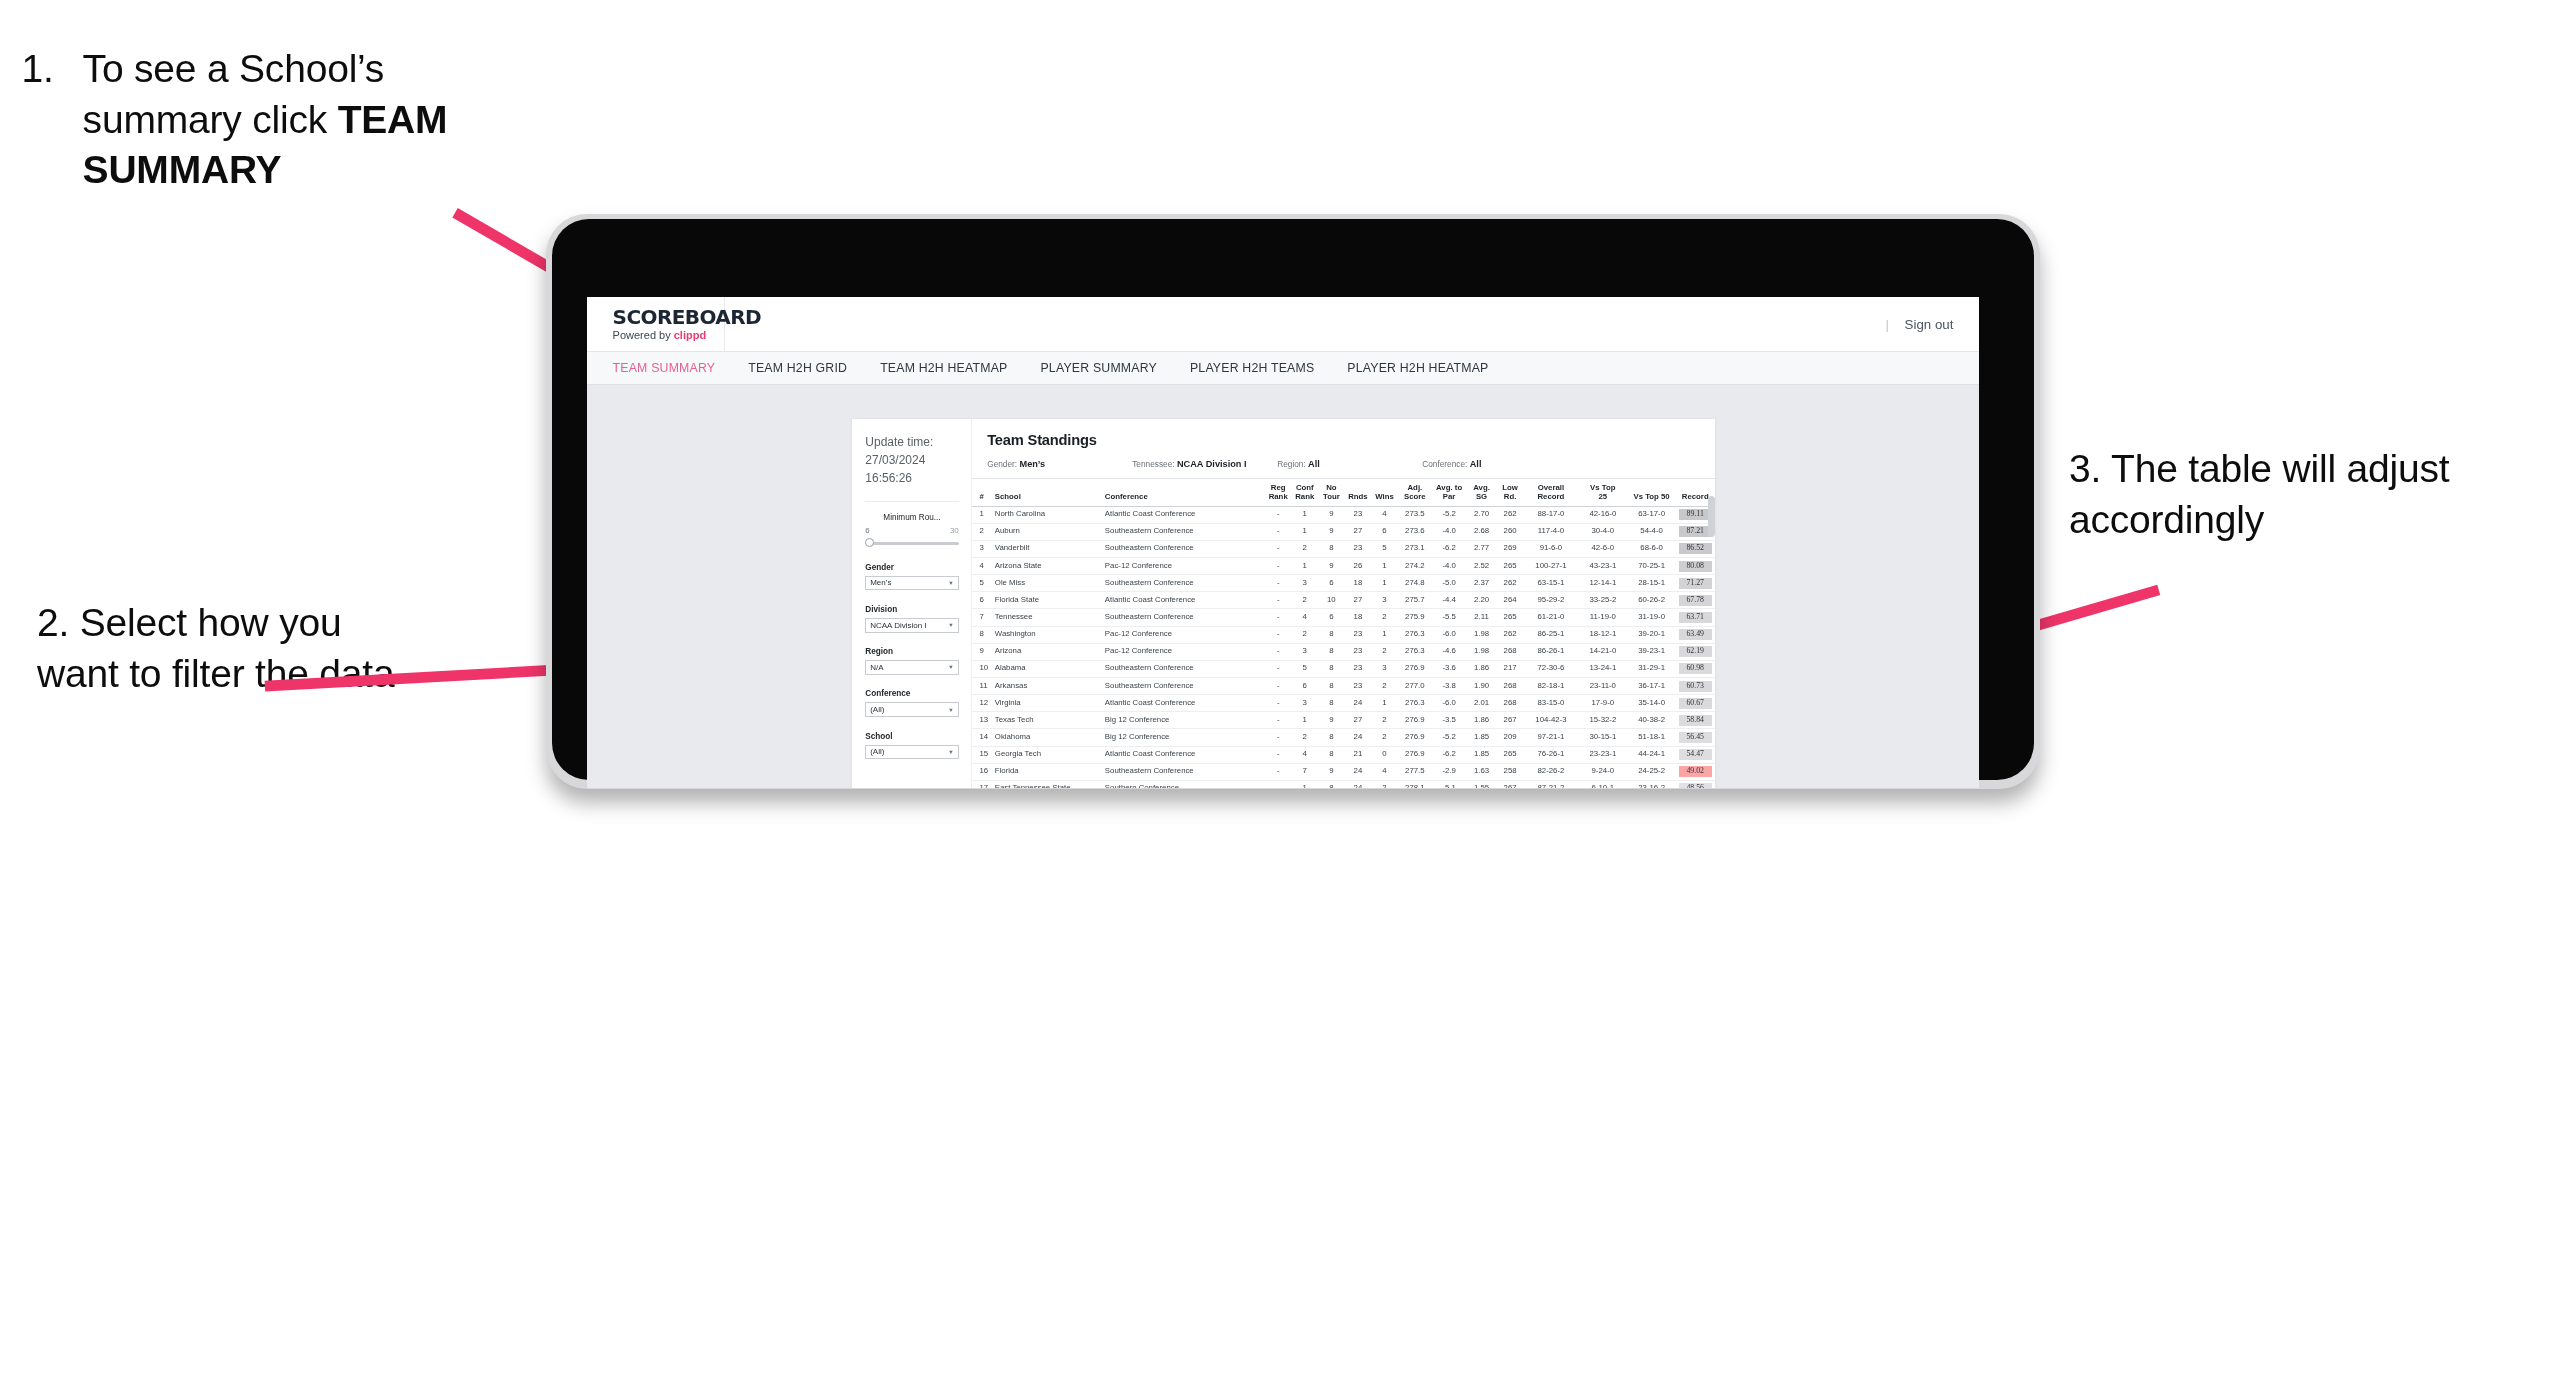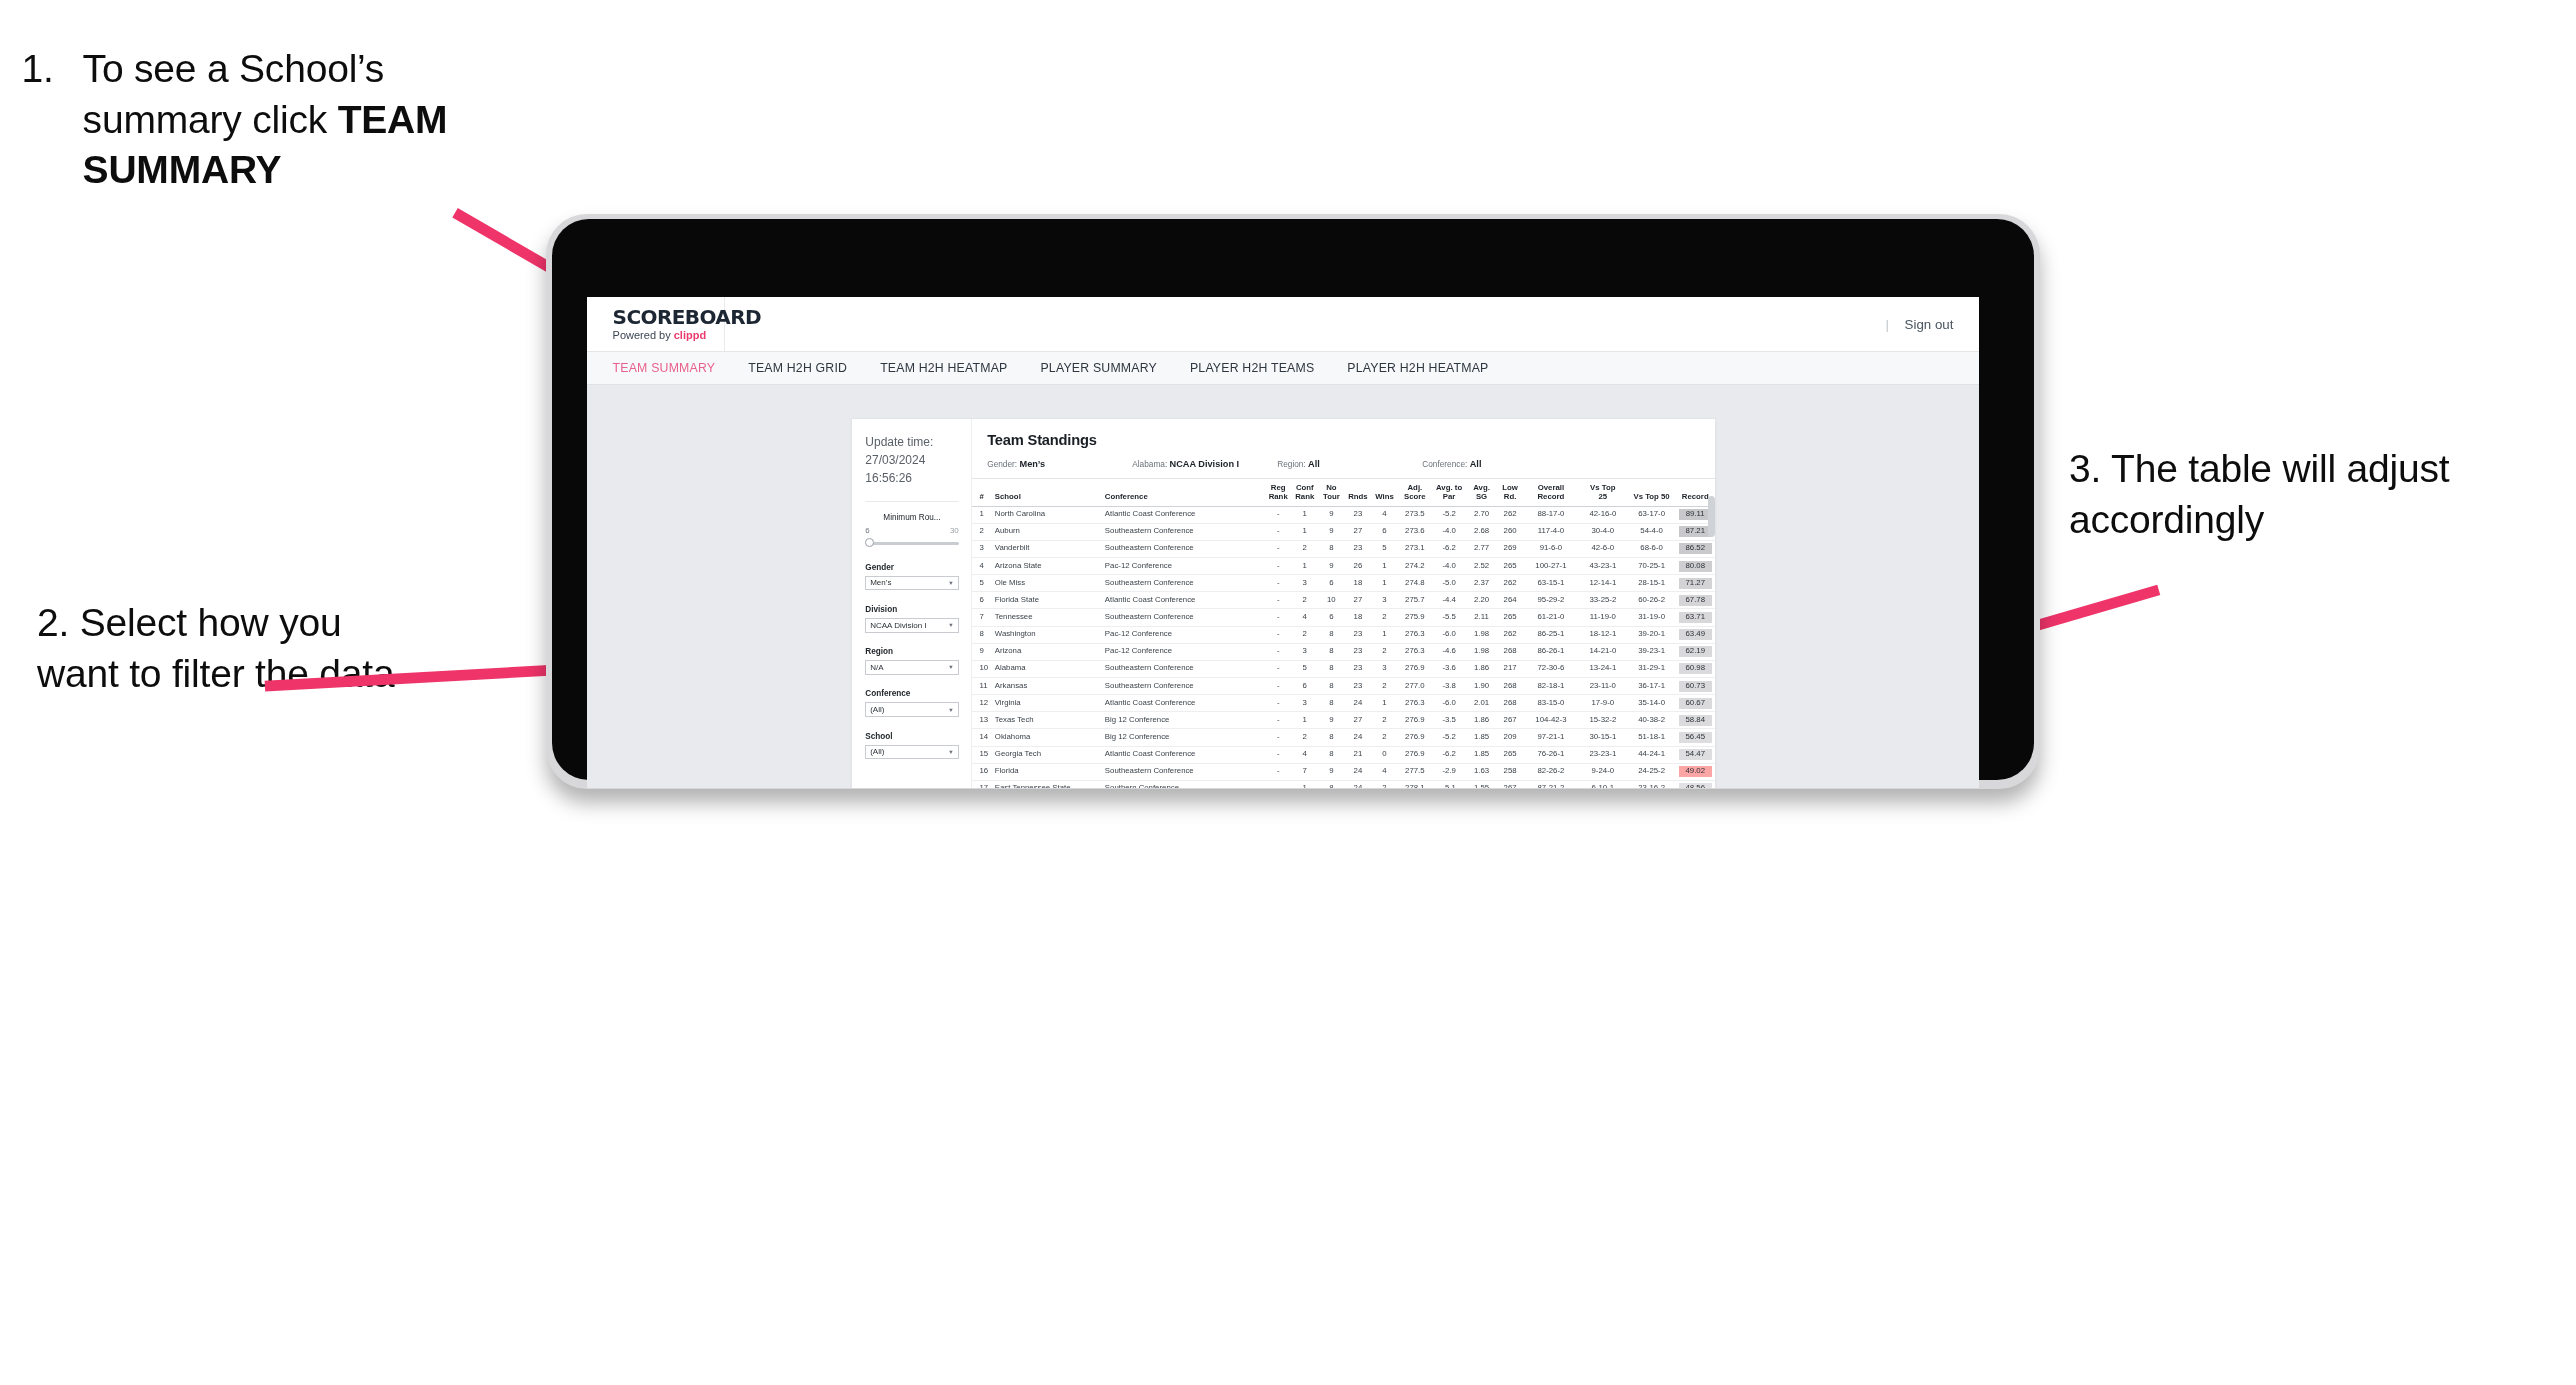--- a/index.html
+++ b/index.html
@@ -172,21 +172,21 @@
   .c-rank  { width: 19.7px; text-align: left; padding-left: 7.9px !important; }
   .c-school{ width: 106px; text-align: left; }
   .c-conf  { width: 157px; text-align: left; }
   .c-num   { width: 25.6px; text-align: center; }
   .c-num3  { width: 29.5px; text-align: center; }
   .c-sc    { width: 33px; text-align: center; }
   .c-rec   { width: 53px; text-align: center; }
   .c-vs    { width: 47px; text-align: center; }
   .c-pts   { width: 37px; text-align: center; }
   td.pts { text-align: center; font-weight: normal; color: #2b3037; }
-  .pts-cell { display:block; padding: 1px 0; }
+  .pts-cell { display:block; padding: 1px 0; font-family: Liberation Serif, serif; }
   .vscroll {
     position: absolute; right: 0; top: 17.7px;
     width: 6.9px; height: 41px; background: #cfd2d6; border-radius: 3.9px;
   }
 </style>
 </head>
 <body>
 
 <div id="stage">
 
@@ -313,21 +313,21 @@
                   <span class="caret">▼</span>
                 </div>
               </div>
             </div>
 
             <div class="content">
               <div class="content-head">
                 <div class="dash-title">Team Standings</div>
                 <div class="crit">
                   <div><span>Gender: </span><b>Men’s</b></div>
-                  <div><span>Alabama: </span><b>NCAA Division I</b></div>
+                  <div><span>Tennessee: </span><b>NCAA Division I</b></div>
                   <div><span>Region: </span><b>All</b></div>
                   <div><span>Conference: </span><b>All</b></div>
                 </div>
               </div>
 
               <div class="tbl-scroll">
                 <table class="std">
                   <thead>
                       <tr>
                         <th class="c-rank">#</th>

